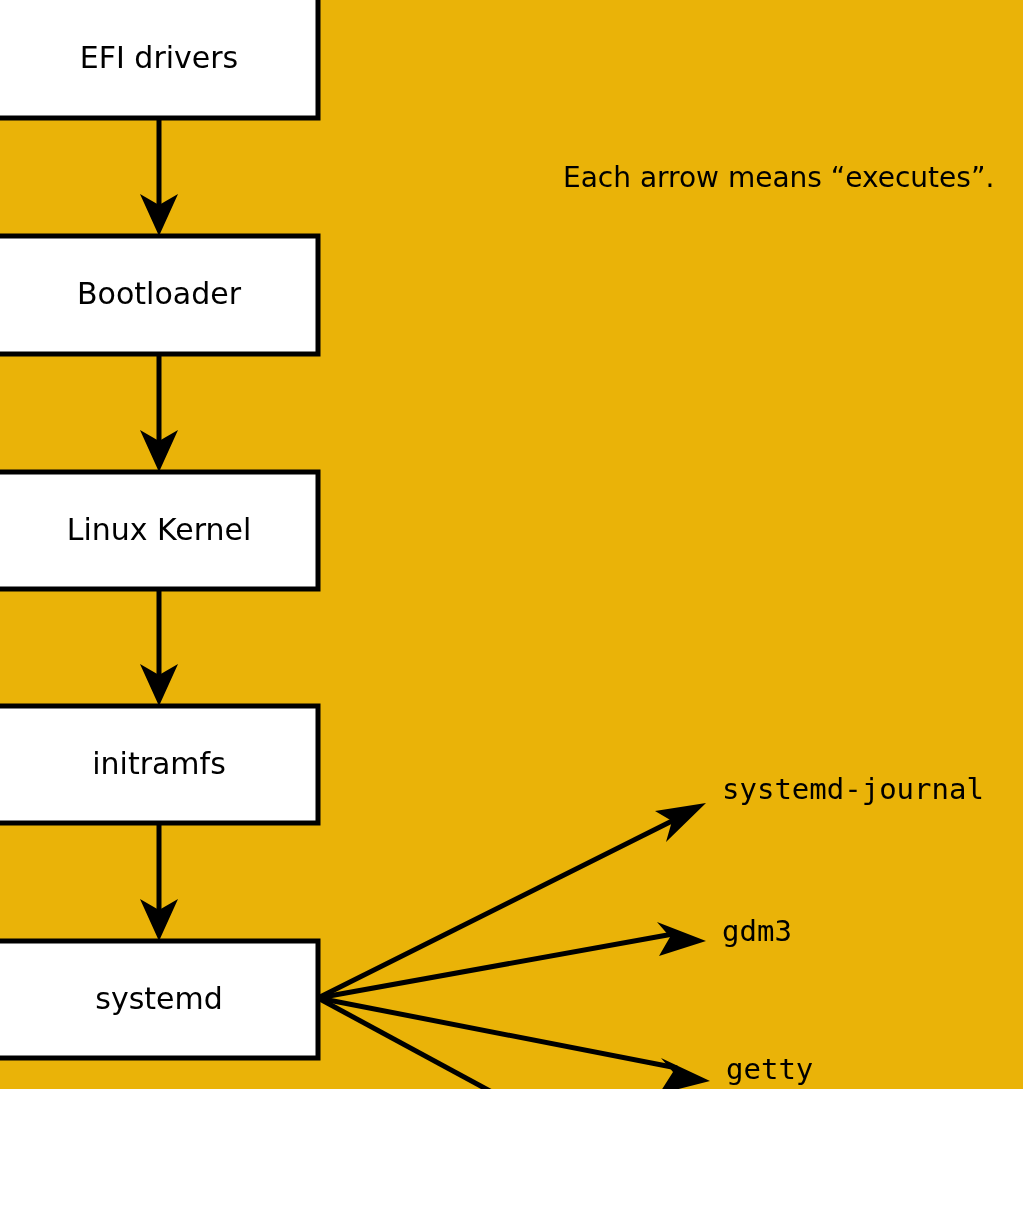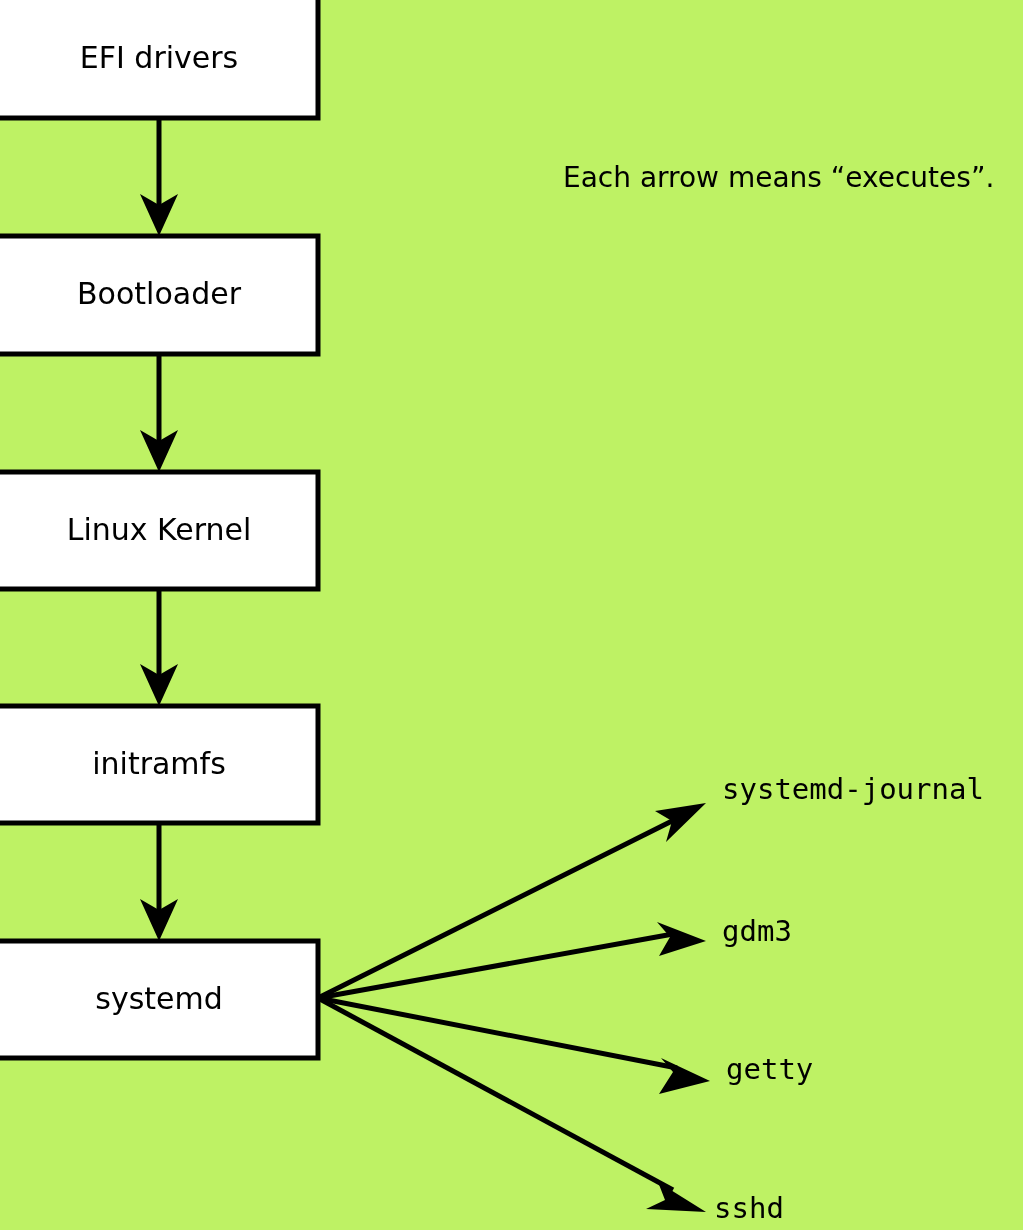--- a/index.html
+++ b/index.html
@@ -3,22 +3,22 @@
 <meta charset="utf-8">
 <style>
   html, body {
     margin: 0;
     padding: 0;
     background: #ffffff;
   }
   #canvas {
     position: relative;
     width: 1023px;
-    height: 1230px;
-    background: #bef264;
+    height: 1089px;
+    background: #eab308;
     overflow: hidden;
     font-family: "DejaVu Sans", sans-serif;
   }
   .diagram-svg {
     position: absolute;
     left: 0;
     top: 0;
     width: 1023px;
     height: 1230px;
   }

